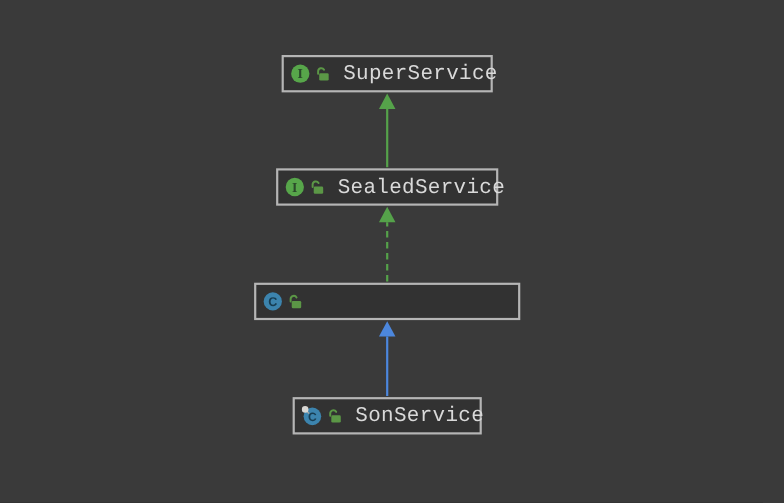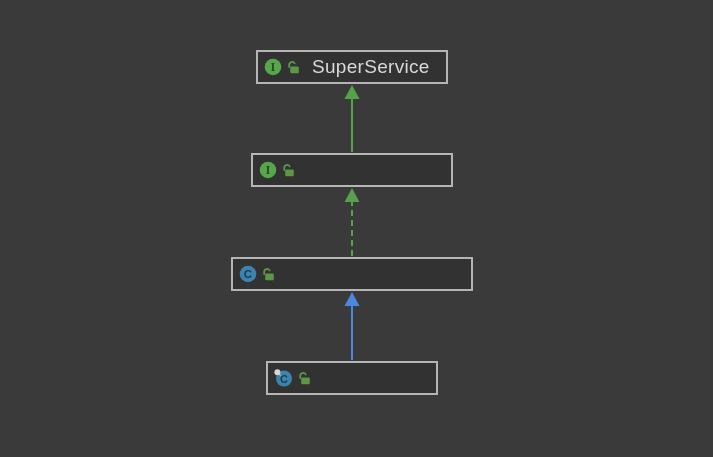--- a/index.html
+++ b/index.html
@@ -26,21 +26,21 @@
     display: flex;
     align-items: center;
     padding: 0 10px 0 6px;
     color: #d9d9d9;
     font-size: 19px;
     white-space: nowrap;
     cursor: default;
   }
   .node .icon { display: inline-flex; align-items: center; }
   .node .icon + .icon { margin-left: 4px; }
-  .node .label { margin-left: 12px; letter-spacing: 0.3px; }
+  .node .label { margin-left: 12px; letter-spacing: 0.3px; font-family: Liberation Mono, monospace; }
   .n-super  { left: 256px; top: 50px;  width: 192px; }
   .n-sealed { left: 251px; top: 153px; width: 202px; }
   .n-impl   { left: 231px; top: 257px; width: 242px; }
   .n-son    { left: 266px; top: 361px; width: 172px; }
 </style>
 </head>
 <body>
 
 <div class="canvas">
 
@@ -84,20 +84,21 @@
         <circle cx="9" cy="9" r="8.3" fill="#57a64a"></circle>
         <text x="9" y="13.2" text-anchor="middle" font-family="Liberation Serif, serif" font-size="12.5" font-weight="bold" fill="#2b4a2b">I</text>
       </svg>
     </span>
     <span class="icon">
       <svg width="14" height="14" viewBox="0 0 14 14">
         <path d="M3.2,7 V4.8 A2.9,2.9 0 0 1 8.6,3.4" fill="none" stroke="#5b9746" stroke-width="1.8" stroke-linecap="round"></path>
         <rect x="4.2" y="6.6" width="8.6" height="6.6" rx="1.2" fill="#5b9746"></rect>
       </svg>
     </span>
+    <span class="label">SealedService</span>
   </div>
 
   <div class="node n-impl">
     <span class="icon">
       <svg width="18" height="18" viewBox="0 0 18 18">
         <circle cx="9" cy="9" r="8.3" fill="#3c84ae"></circle>
         <text x="9" y="13.2" text-anchor="middle" font-family="Liberation Sans, sans-serif" font-size="11.5" font-weight="bold" fill="#173d52">C</text>
       </svg>
     </span>
     <span class="icon">
@@ -116,15 +117,16 @@
         <line x1="4.6" y1="4.6" x2="7" y2="7" stroke="#a9a7a3" stroke-width="1.3"></line>
         <circle cx="3.4" cy="3.2" r="3" fill="#d9d7d3"></circle>
       </svg>
     </span>
     <span class="icon">
       <svg width="14" height="14" viewBox="0 0 14 14">
         <path d="M3.2,7 V4.8 A2.9,2.9 0 0 1 8.6,3.4" fill="none" stroke="#5b9746" stroke-width="1.8" stroke-linecap="round"></path>
         <rect x="4.2" y="6.6" width="8.6" height="6.6" rx="1.2" fill="#5b9746"></rect>
       </svg>
     </span>
+    <span class="label">SonService</span>
   </div>
 
 </div>
 
 </body></html>

